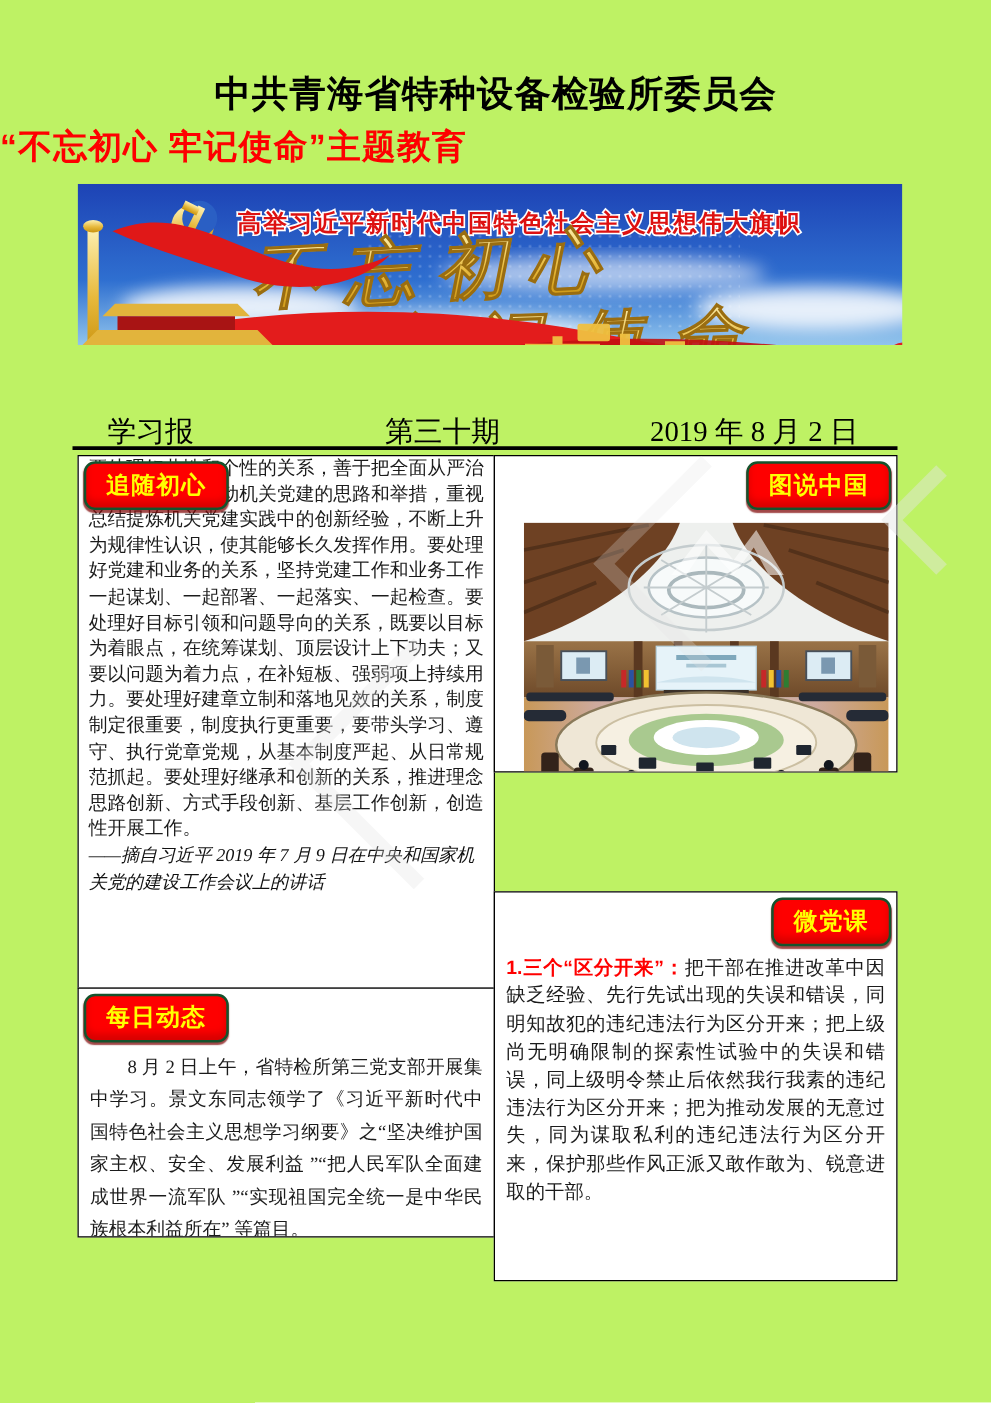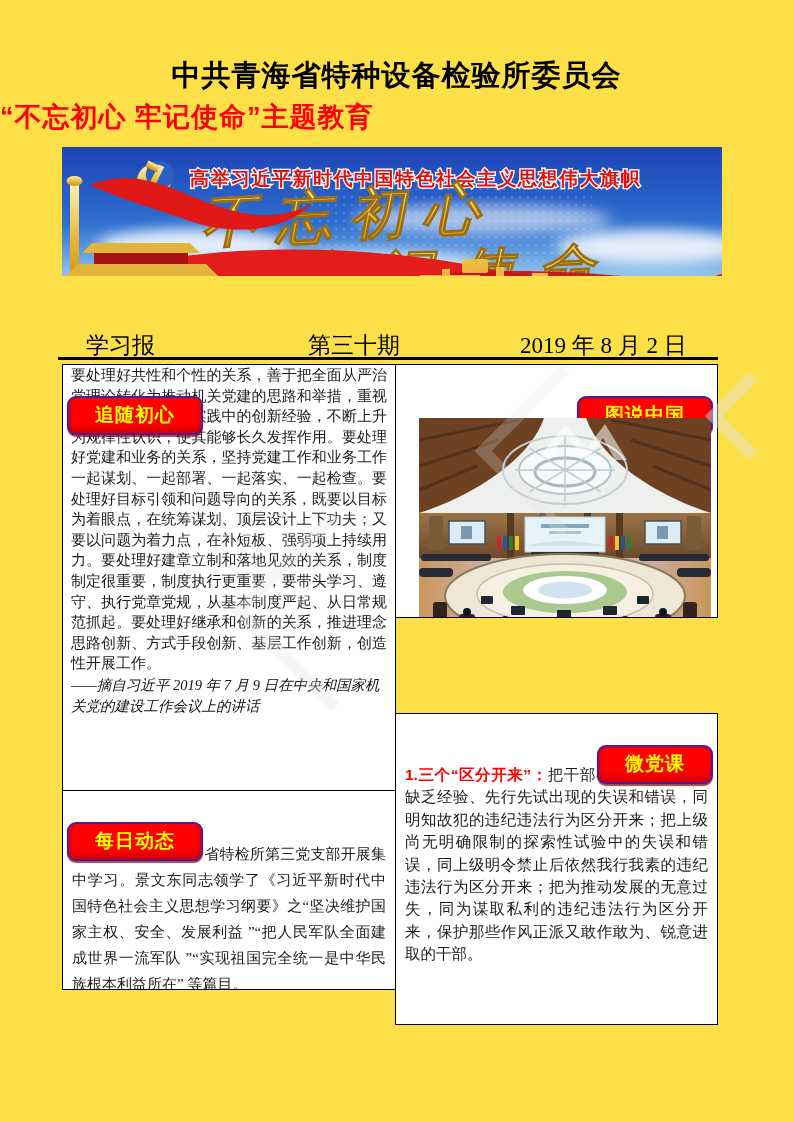--- a/index.html
+++ b/index.html
@@ -1,16 +1,16 @@
 <!DOCTYPE html>
 <html><head>
 <meta charset="utf-8">
 <style>
   html,body{margin:0;padding:0;background:#ffffff;}
-  .page{position:relative;width:793px;height:1122px;background:#fde047;overflow:hidden;
+  .page{position:relative;width:793px;height:1122px;background:#bef264;overflow:hidden;
         font-family:"Liberation Serif",serif;color:#1b1b1b;}
   
   .org-title{position:absolute;top:56px;left:0;width:100%;text-align:center;
              font-family:"Liberation Sans",sans-serif;font-weight:bold;font-size:29px;
              letter-spacing:1px;color:#000;}
   .theme-title{position:absolute;top:99px;left:0;width:100%;text-align:left;
              font-family:"Liberation Sans",sans-serif;font-weight:bold;font-size:27px;
              letter-spacing:1px;color:#fe0000;}
   
   .banner{position:absolute;left:62px;top:147px;width:660px;height:129px;overflow:hidden;}
@@ -23,23 +23,23 @@
   .mast-rule{position:absolute;left:58px;top:357px;width:660px;height:3px;background:#000;}
   
   .box{position:absolute;border:1px solid #000;box-sizing:border-box;background:#fff;overflow:hidden;}
   .box-follow{left:62px;top:364px;width:334px;height:427px;}
   .box-daily {left:62px;top:790px;width:334px;height:200px;}
   .box-photo {left:395px;top:364px;width:323px;height:254px;}
   .box-micro {left:395px;top:713px;width:323px;height:312px;}
   
   .badge{position:absolute;top:4px;display:inline-block;background:#fe0000;color:#ffff00;
          font-family:"Liberation Sans",sans-serif;font-weight:bold;font-size:19px;
-         padding:4px 26px 5px;border-radius:9px;border:2px solid #4c1d95;
+         padding:4px 16px 5px;border-radius:9px;border:2px solid #14532d;
          box-shadow:0 2px 1px rgba(130,10,10,.75), inset 0 -5px 6px rgba(170,0,0,.45);
-         letter-spacing:1px;margin-top:27px;}
+         letter-spacing:1px;}
   .badge-left{left:4px;}
   .badge-right{right:4px;}
   
   .article-title{margin:46px 8px 3px;font-family:"Liberation Sans",sans-serif;font-weight:bold;
                  font-size:16px;color:#ff0000;white-space:nowrap;letter-spacing:-0.3px;}
   .article-body{margin:0 8px;font-size:15px;line-height:20.6px;text-align:justify;text-justify:inter-ideograph;}
   .attribution{margin:1px 8px 0;font-style:italic;font-size:14.5px;line-height:21px;color:#111;}
   
   .daily-body{margin:50px 9px 0;font-size:15px;line-height:26px;text-align:justify;text-indent:2em;}
   

